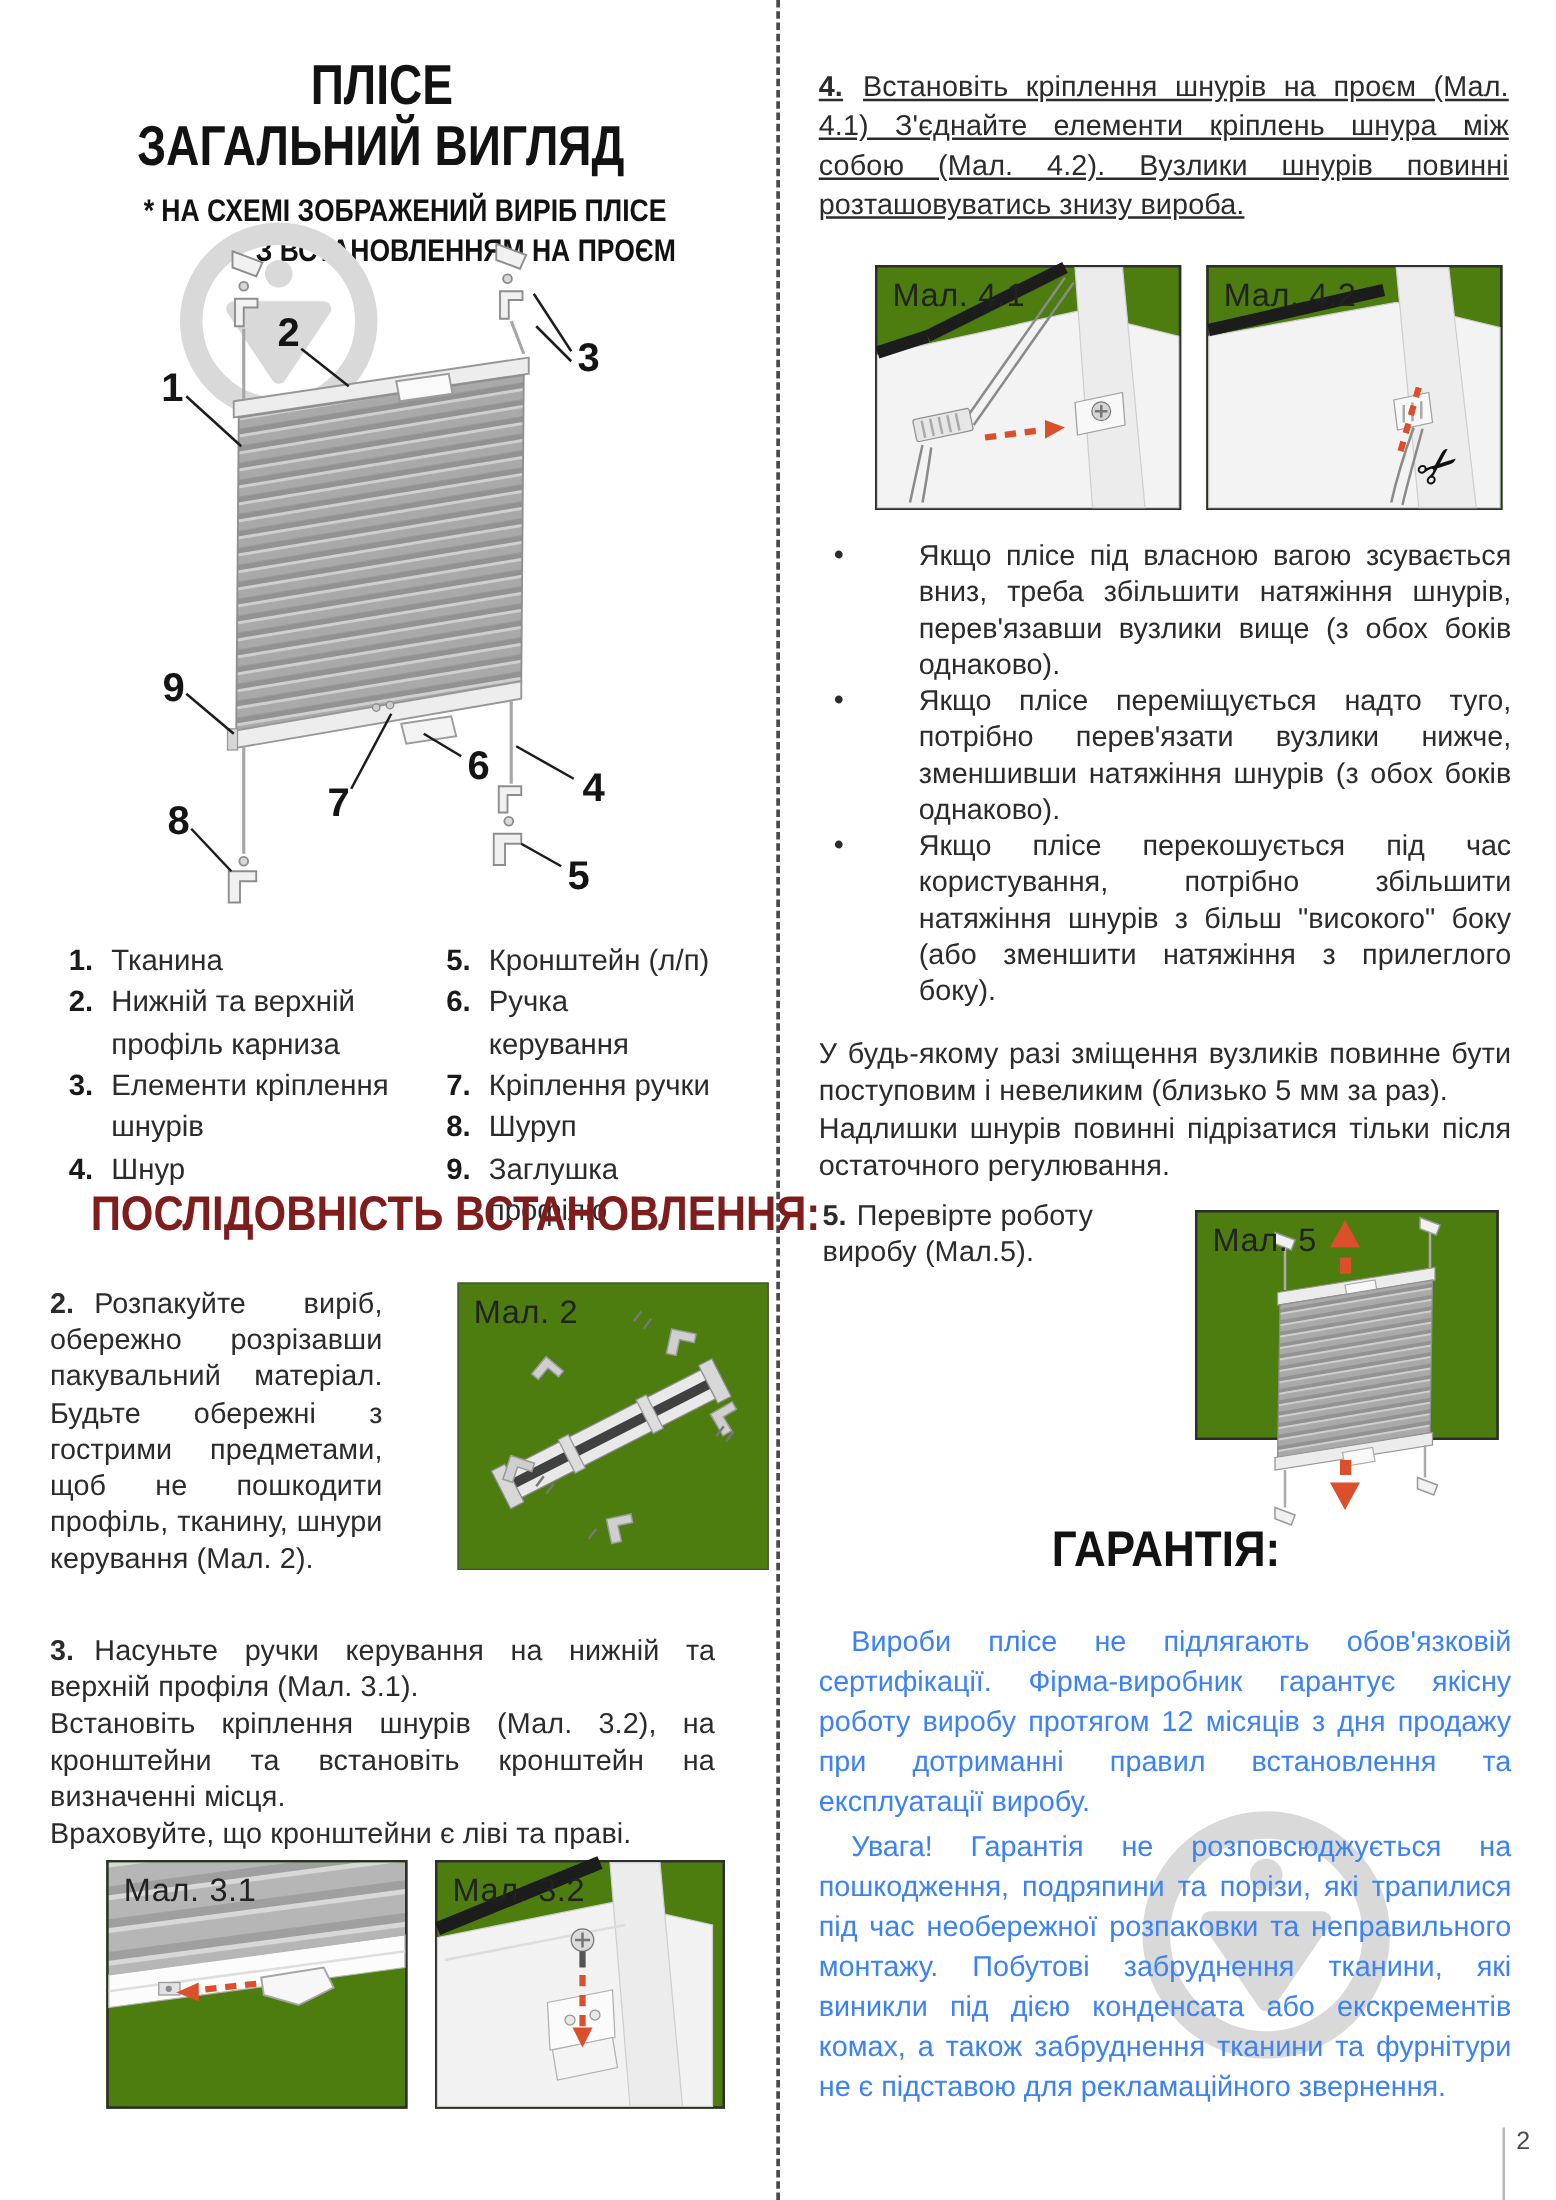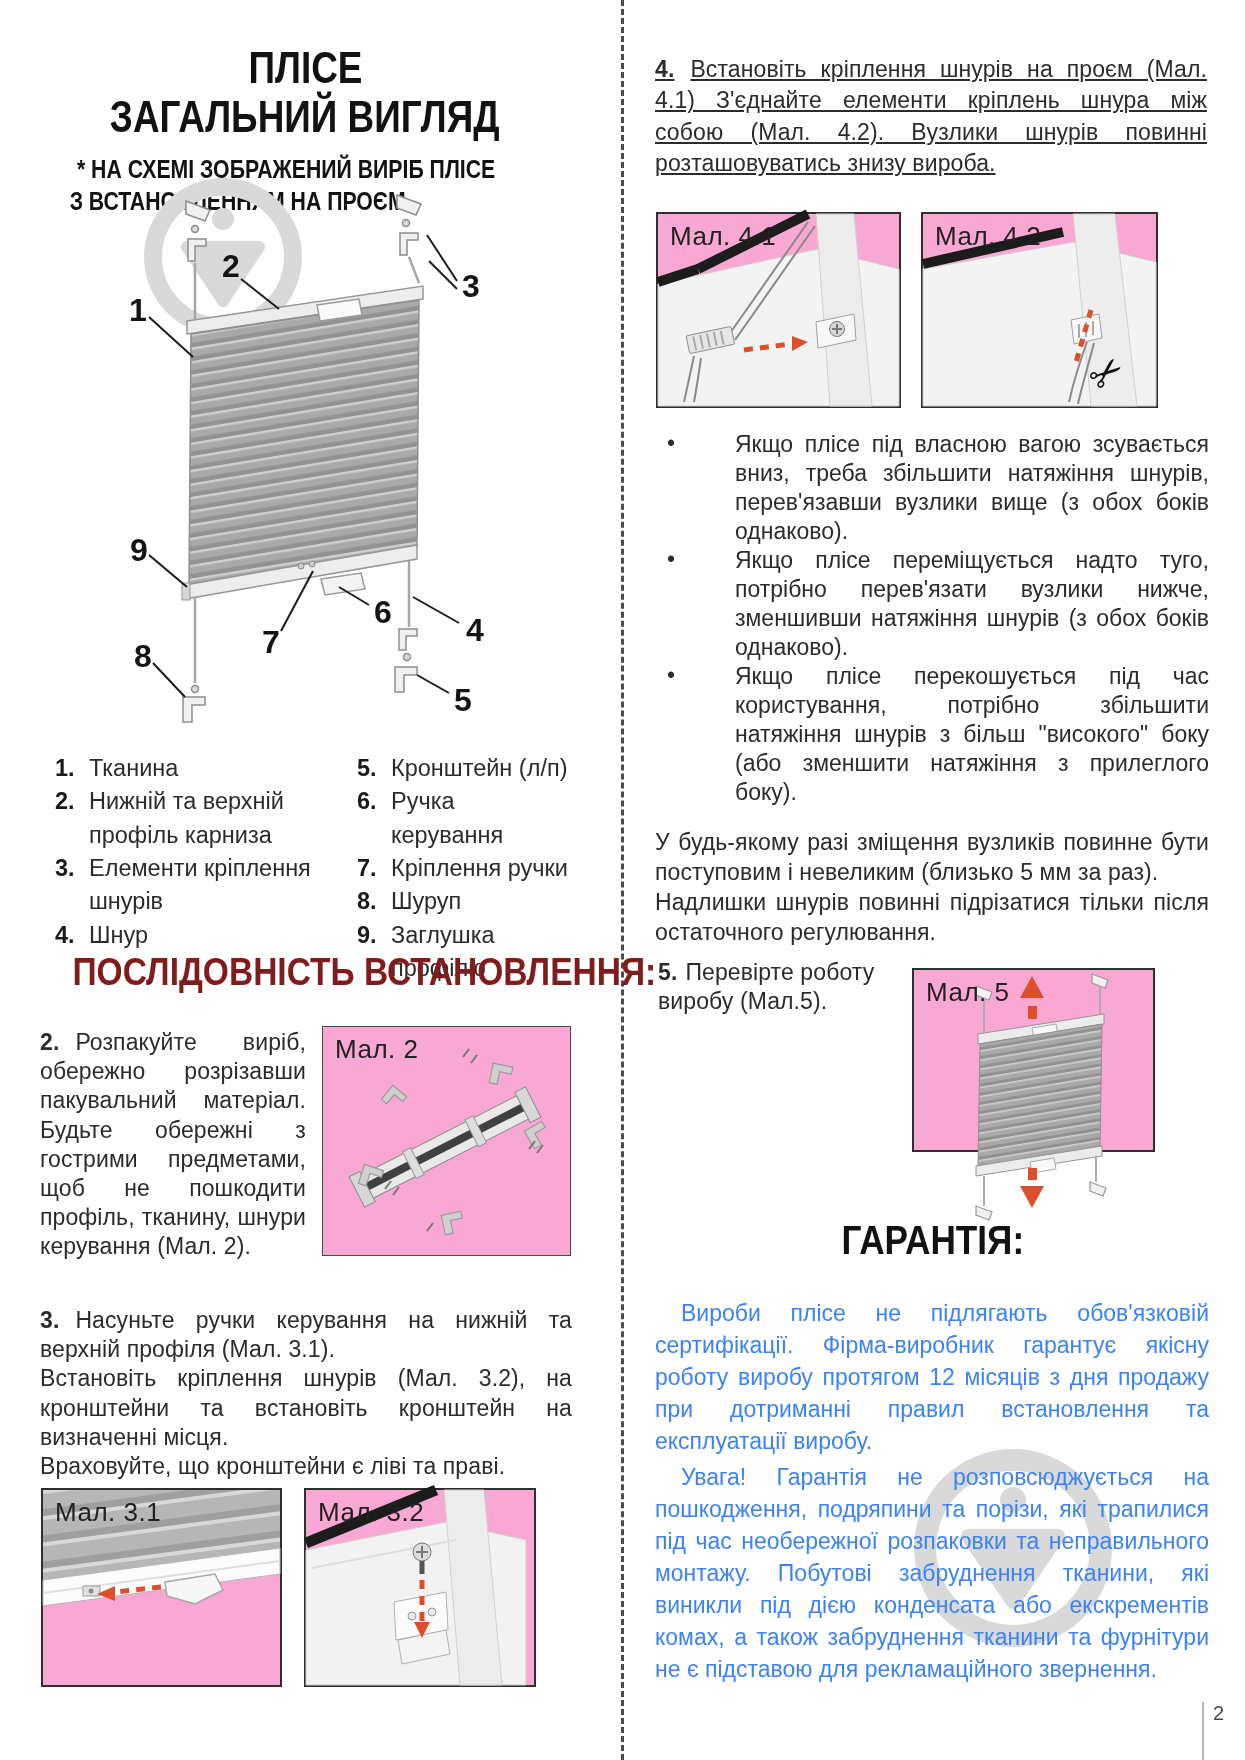--- a/index.html
+++ b/index.html
@@ -2,32 +2,32 @@
 <html><head>
 <meta charset="utf-8">
 <style>
   html,body { margin:0; padding:0; background:#888; }
   .page { position:relative; width:1245px; height:1760px; margin:0 auto; background:#ffffff;
           font-family:"Liberation Sans", sans-serif; color:#222; overflow:hidden; }
   .abs { position:absolute; }
   .divider { position:absolute; left:621px; top:0; height:1760px; width:0; border-left:3px dashed #4b4b4b; }
   .cond { display:inline-block; transform:scaleX(0.82); transform-origin:50% 50%; white-space:nowrap; }
   .title { left:40px; top:44px; width:530px; text-align:center; font-weight:bold; font-size:45px; line-height:1.08; color:#121212; }
-  .subtitle { left:40px; top:154px; width:530px; text-align:left; font-weight:bold; font-size:25px; line-height:1.26; color:#121212; }
+  .subtitle { left:40px; top:154px; width:530px; text-align:right; font-weight:bold; font-size:25px; line-height:1.26; color:#121212; }
   .subtitle .cond { transform:scaleX(0.85); }
   .seq-heading { left:25px; top:950px; width:560px; text-align:center; font-size:39px; font-weight:bold; color:#7f1d1d; }
   .seq-heading .cond { transform:scaleX(0.86); }
   .warranty-heading { left:655px; top:1218px; width:555px; text-align:center; font-size:40px; font-weight:bold; color:#121212; z-index:1; }
   .body-text { font-size:23px; line-height:1.27; text-align:justify; color:#2b2b2b; letter-spacing:0.1px; }
   .body-text p { margin:0; }
   .stepnum { font-weight:bold; padding-right:16px; }
   .parts-col { font-size:23.5px; line-height:1.42; color:#2b2b2b; }
   .part { display:flex; }
   .part b { flex:0 0 34px; color:#1a1a1a; }
-  .figure { position:absolute; border:2px solid #2e2e2e; background:#f9a8d4; box-sizing:border-box; }
+  .figure { position:absolute; border:2px solid #2e2e2e; background:#4d7c0f; box-sizing:border-box;margin-left:44px; }
   .figure.thin { border:1px solid #4a4a4a; }
   .figure svg { position:absolute; left:0; top:0; }
   .figlabel { position:absolute; left:12px; top:7px; font-size:26px; color:#222; letter-spacing:0.5px; z-index:2; }
   ul.bullets { margin:0; padding:0; list-style:none; width:554px; }
   .bullets li { position:relative; padding-left:80px; text-align:justify; font-size:23px; line-height:1.26; color:#2b2b2b; }
   .bullets .dot { position:absolute; left:12px; top:-1px; }
   .note p { margin:0; }
   .wpara { left:655px; top:0; width:554px; font-size:23px; line-height:1.39; text-align:justify; text-indent:26px; color:#3b82f6; z-index:1; }
   .pagenum-line { left:1202px; top:1702px; height:58px; width:0; border-left:2px solid #b9b9b9; }
   .pagenum { left:1213px; top:1702px; font-size:20px; color:#4a4a4a; }

